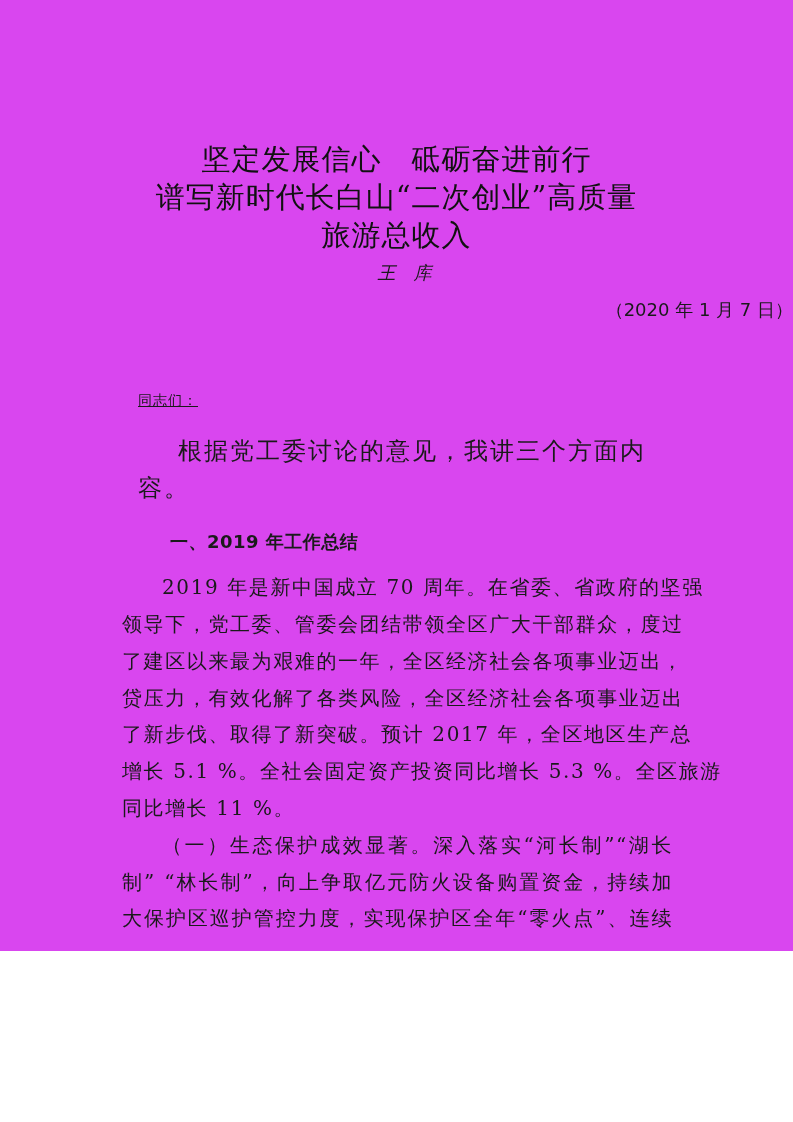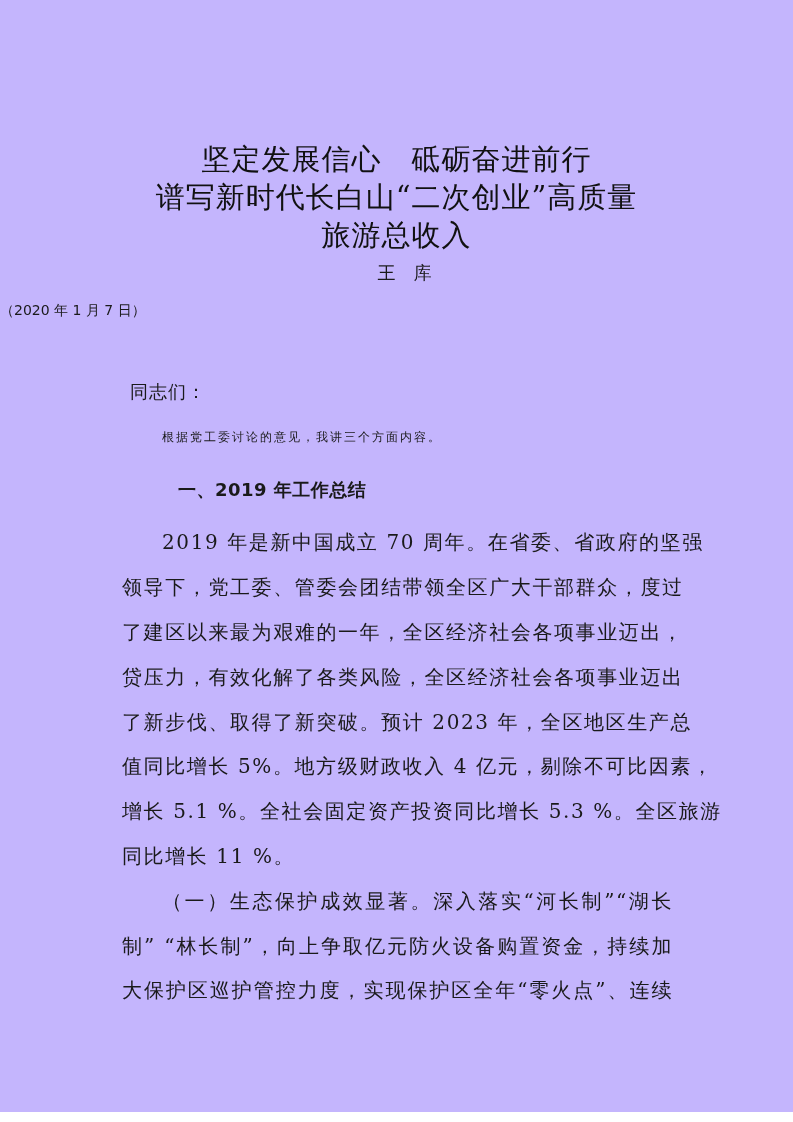--- a/index.html
+++ b/index.html
@@ -12,22 +12,22 @@
       height: 1122px;
       position: relative;
       overflow: hidden;
       color: #1a1a1a;
       font-family: "DejaVu Serif", "Liberation Serif", serif;
     }
     .page {
       position: absolute;
       left: 0; top: 0;
       width: 793px;
-      height: 1112px;
-      background: #c4b5fd;
+      height: 951px;
+      background: #d946ef;
     }
     .title-block {
       position: absolute;
       left: 0;
       top: 140px;
       width: 793px;
       text-align: center;
     }
     .title-line {
       font-family: "DejaVu Serif", "Liberation Serif", serif;
@@ -42,73 +42,74 @@
       left: 0;
       top: 258px;
       width: 793px;
       text-align: center;
       font-size: 18px;
       letter-spacing: 18px;
       padding-left: 34px;
       box-sizing: border-box;
       font-family: "DejaVu Sans", "Liberation Sans", sans-serif;
       line-height: 30px;
+      font-style: italic;
     }
     .date {
       position: absolute;
       left: 0;
       top: 294px;
       width: 793px;
-      text-align: left;
-      font-size: 14px;
+      text-align: right;
+      font-size: 18px;
       font-family: "DejaVu Sans", "Liberation Sans", sans-serif;
       line-height: 32px;
     }
     .body-text {
       position: absolute;
       left: 122px;
       top: 366px;
       width: 551px;
       font-size: 20px;
       line-height: 36.8px;
       font-family: "DejaVu Serif", "Liberation Serif", serif;
     }
     .para {
       margin: 0;
       text-align: justify;
       text-align-last: left;
       letter-spacing: 1.6px;
     }
     .salutation {
-      margin: 8px;
+      margin: 16px;
       font-family: "DejaVu Sans", "Liberation Sans", sans-serif;
-      font-size: 18px;
+      font-size: 14px;
       letter-spacing: 1px;
+      text-decoration: underline;
     }
     .lead {
-      margin: 0;
+      margin: 16px;
       text-indent: 40px;
-      font-family: Liberation Sans, sans-serif;
-      font-size: 12px;
+      font-family: Liberation Mono, monospace;
+      font-size: 24px;
       letter-spacing: 2px;
     }
     .heading {
-      margin: 16px;
+      margin: 8px;
       text-indent: 40px;
       font-family: "DejaVu Sans", "Liberation Sans", sans-serif;
       font-size: 18px;
       font-weight: bold;
       letter-spacing: 0.5px;
     }
     .line {
       display: block;
       white-space: nowrap;
       text-align: justify;
       text-align-last: justify;
-      margin-top: 8px;
     }
     .line.last { text-align-last: left; }
     .line.first { padding-left: 40px; }
   </style>
 </head>
 <body>
 
 <div class="page">
 
   <div class="title-block">
@@ -123,22 +124,21 @@
   <div class="body-text">
     <p class="salutation">同志们：</p>
     <p class="lead">根据党工委讨论的意见，我讲三个方面内容。</p>
     <p class="heading">一、2019 年工作总结</p>
 
     <div class="para">
       <span class="line first">2019 年是新中国成立 70 周年。在省委、省政府的坚强</span>
       <span class="line">领导下，党工委、管委会团结带领全区广大干部群众，度过</span>
       <span class="line">了建区以来最为艰难的一年，全区经济社会各项事业迈出，</span>
       <span class="line">贷压力，有效化解了各类风险，全区经济社会各项事业迈出</span>
-      <span class="line">了新步伐、取得了新突破。预计 2023 年，全区地区生产总</span>
-      <span class="line">值同比增长 5%。地方级财政收入 4 亿元，剔除不可比因素，</span>
+      <span class="line">了新步伐、取得了新突破。预计 2017 年，全区地区生产总</span>
       <span class="line">增长 5.1 %。全社会固定资产投资同比增长 5.3 %。全区旅游</span>
       <span class="line last">同比增长 11 %。</span>
     </div>
 
     <div class="para">
       <span class="line first">（一）生态保护成效显著。深入落实“河长制”“湖长</span>
       <span class="line">制”  “林长制”，向上争取亿元防火设备购置资金，持续加</span>
       <span class="line">大保护区巡护管控力度，实现保护区全年“零火点”、连续</span>
     </div>
   </div>

